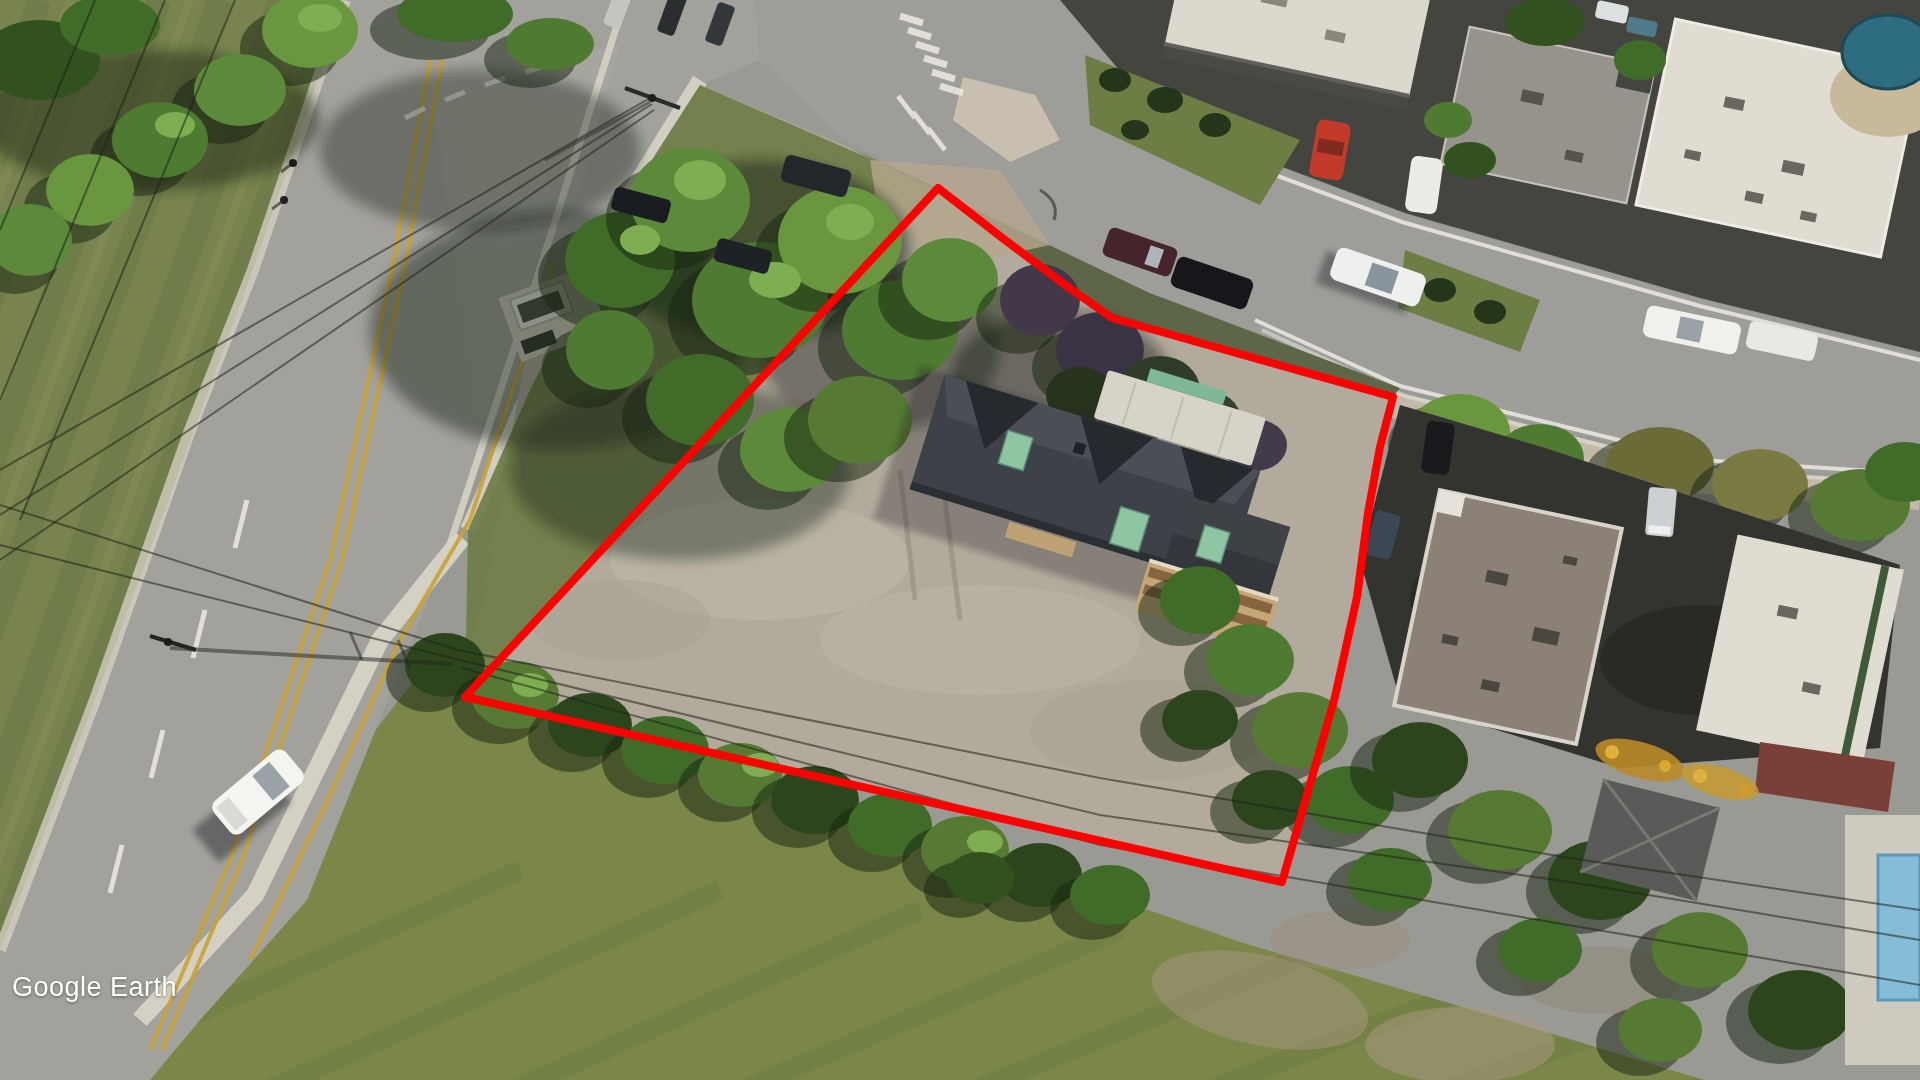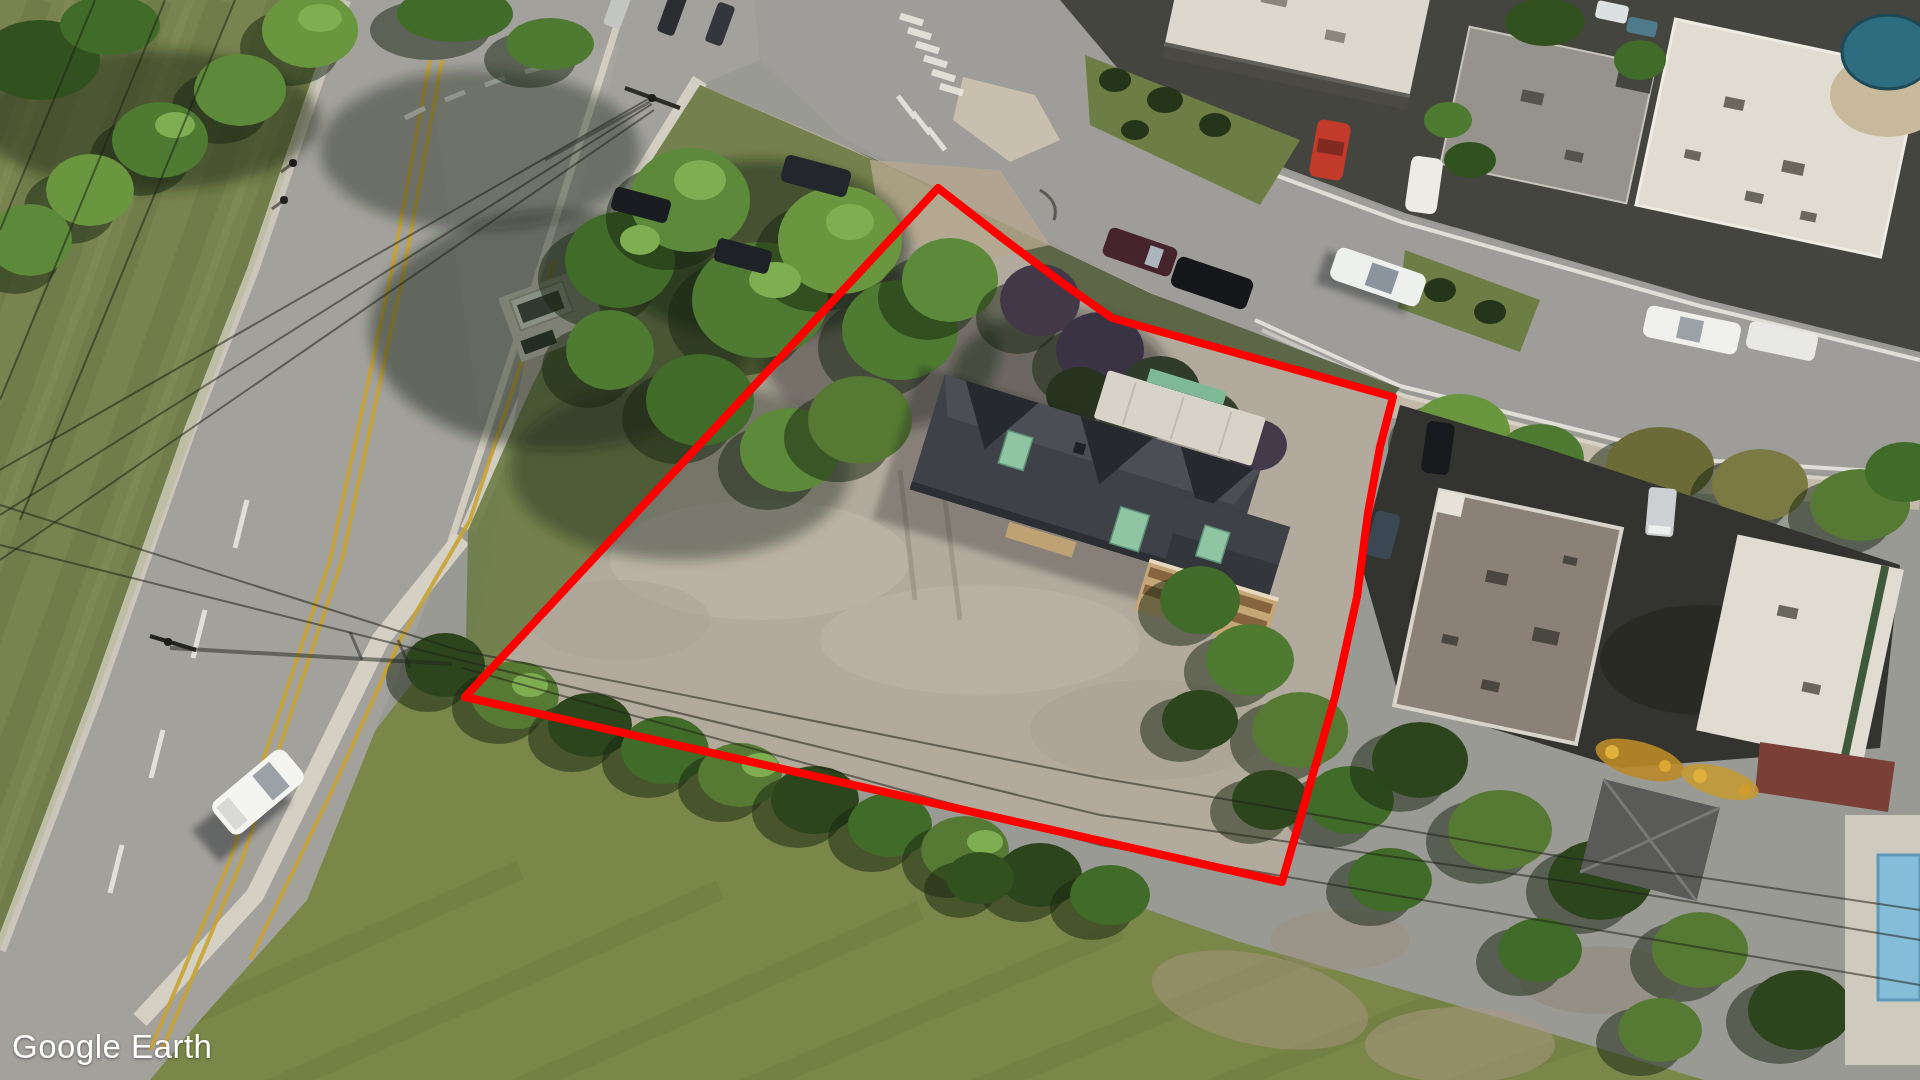--- a/index.html
+++ b/index.html
@@ -7,21 +7,21 @@
          font-family:"Liberation Sans", sans-serif;}
   #scene{position:absolute;left:0;top:0;}
   .t1{fill:#4e7a31}.t2{fill:#5c8a3a}.t3{fill:#416b28}.t4{fill:#69963f}.t5{fill:#31511f}
   .t6{fill:#7fae52}.t7{fill:#2c451d}.t8{fill:#567a33}
   .ts{fill:#16240f;opacity:.5}
   .shrub{fill:#24351a}
   .wire{stroke:#20231a;stroke-width:2;fill:none;opacity:.55}
   .curb{stroke:#d8d3c6;fill:none}
   .ymark{stroke:#c8a334;stroke-width:4;fill:none;opacity:.9}
   .wmark{stroke:#eceae2;fill:none;opacity:.85}
-  #watermark{position:absolute;left:12px;top:1028px;color:#ffffff;font-size:33px;
+  #watermark{position:absolute;left:12px;top:972px;color:#ffffff;font-size:27px;
              letter-spacing:.5px;text-shadow:0 1px 3px rgba(0,0,0,.45);user-select:none;}
 </style>
 </head>
 <body>
 
 <div id="stage">
 <svg id="scene" width="1920" height="1080" viewBox="0 0 1920 1080">
   <defs>
     <filter id="b6" x="-30%" y="-30%" width="160%" height="160%">
           <feGaussianBlur stdDeviation="6"></feGaussianBlur>

